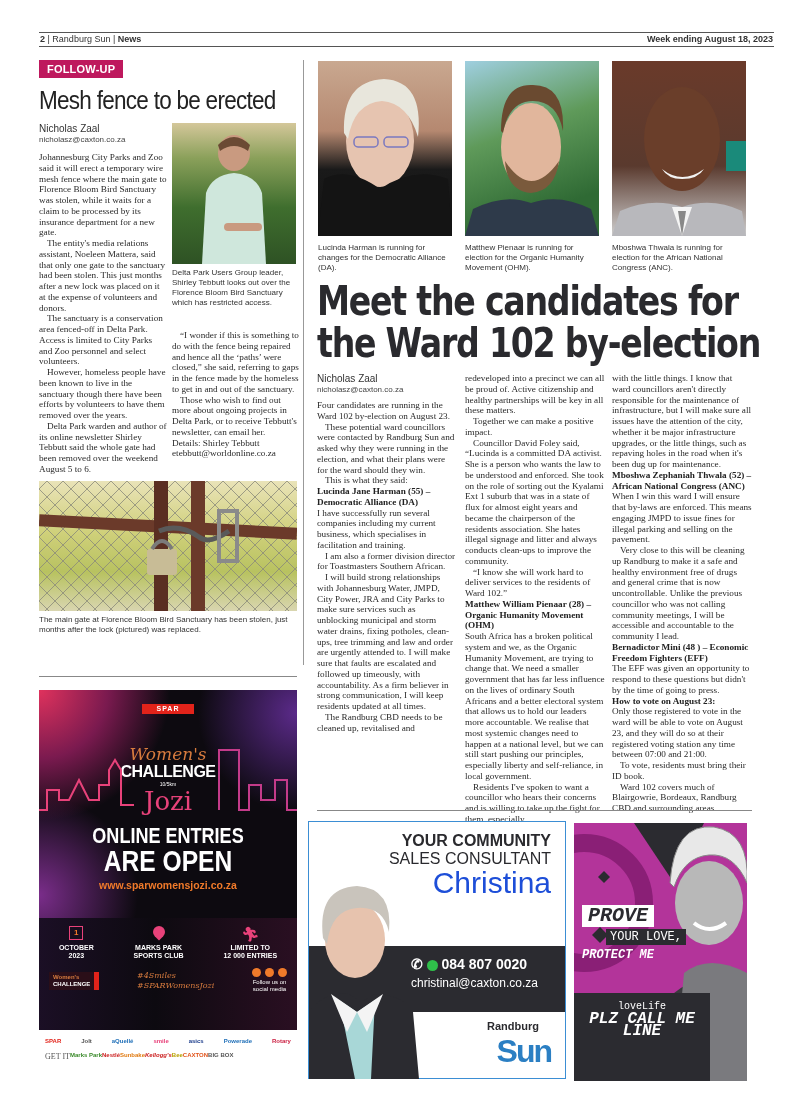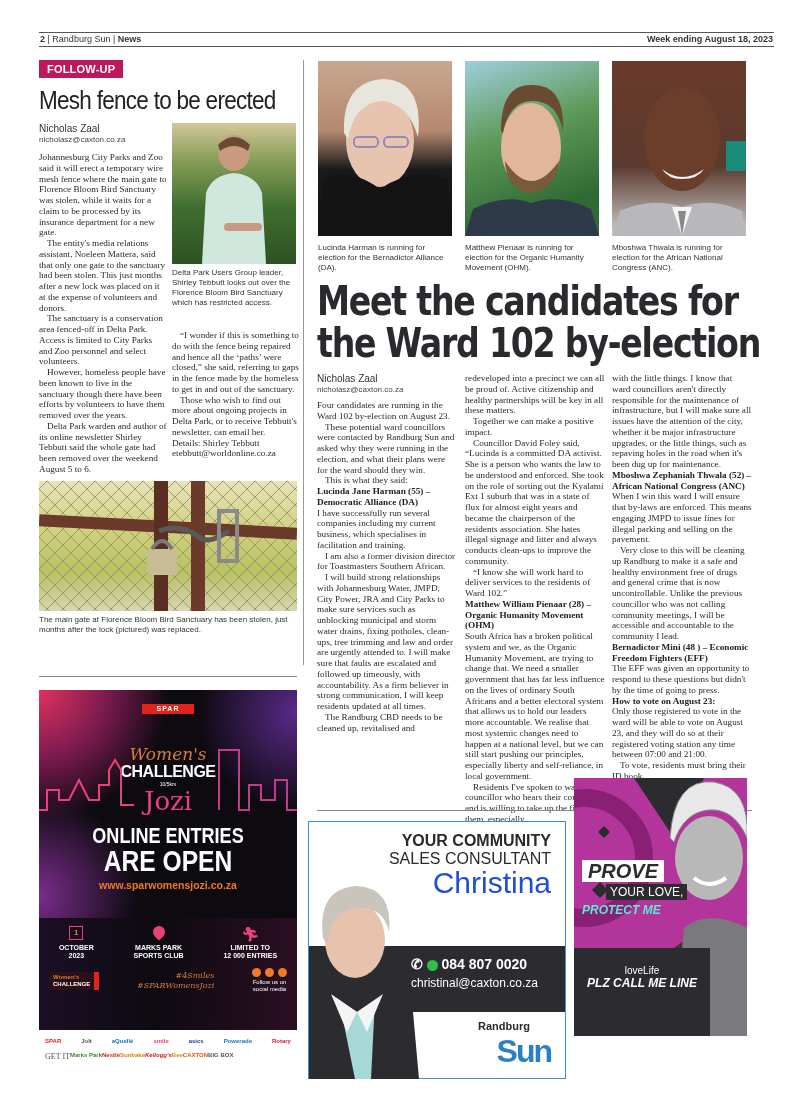--- a/index.html
+++ b/index.html
@@ -19,21 +19,21 @@
 .body b{font-weight:bold;color:#222}
 .cap{font-family:"Liberation Sans",sans-serif;font-size:8px;line-height:10px;color:#333}
 .photo{overflow:hidden}
 .big{font-family:"DejaVu Sans",sans-serif;font-weight:bold;font-size:40px;line-height:42px;color:#2a2a2e;letter-spacing:-1.5px;transform:scaleX(.83);transform-origin:left top;white-space:nowrap}
 .hline{height:1px;background:#888}
 
 .spar{left:39px;top:690px;width:258px;height:228px;background:radial-gradient(circle at 0% 0%,#e0325d 0,#7a1a4f 20%,transparent 38%),radial-gradient(circle at 100% 10%,#5b2a8a 0,transparent 30%),radial-gradient(circle at 0% 90%,#7a2d8a 0,transparent 30%),#0d0a10;color:#fff;text-align:center;font-family:"Liberation Sans",sans-serif}
 .sparb{left:39px;top:918px;width:258px;height:112px;background:linear-gradient(90deg,#1b0f25 0,#0d0a10 45%,#2a0f22 100%)}
 .sponsors{left:39px;top:1030px;width:258px;height:50px}
 .cca{left:308px;top:821px;width:258px;height:258px;border:1px solid #3b8ed4;background:#fff;font-family:"Liberation Sans",sans-serif}
-.love{left:574px;top:778px;width:173px;height:258px;background:#b3349a;font-family:Liberation Sans, sans-serif;overflow:hidden}
+.love{left:574px;top:823px;width:173px;height:258px;background:#b3349a;font-family:Liberation Mono, monospace;overflow:hidden}
 </style>
 </head>
 <body>
 
 <div class="abs hdr">
   <span><b>2</b> | <span>Randburg Sun</span> | <b>News</b></span>
   <b>Week ending August 18, 2023</b>
 </div>
 
 <div class="abs vrule" style="left:303px;top:60px;height:605px"></div>
@@ -113,21 +113,21 @@
   <svg width="134" height="175" viewBox="0 0 134 175">
     <rect x="114" y="80" width="20" height="30" fill="#1a8a7a"></rect>
     <ellipse cx="70" cy="78" rx="38" ry="52" fill="#6a3e2a"></ellipse>
     <path d="M50 108 Q70 124 92 108 Q86 118 70 118 Q56 118 50 108Z" fill="#f2f2f2"></path>
     <path d="M0 175 L8 150 Q40 136 70 146 Q100 136 130 150 L134 175Z" fill="#b8b8bc"></path>
     <path d="M60 146 L70 175 L80 146Z" fill="#f4f4f4"></path>
     <path d="M66 150 L70 175 L74 150Z" fill="#888"></path>
   </svg>
 </div>
 
-<div class="abs cap" style="left:318px;top:243px;width:136px">Lucinda Harman is running for election for the Bernadictor Alliance (DA).</div>
+<div class="abs cap" style="left:318px;top:243px;width:136px">Lucinda Harman is running for changes for the Democratic Alliance (DA).</div>
 <div class="abs cap" style="left:465px;top:243px;width:136px">Matthew Pienaar is running for election for the Organic Humanity Movement (OHM).</div>
 <div class="abs cap" style="left:612px;top:243px;width:136px">Mboshwa Thwala is running for election for the African National Congress (ANC).</div>
 
 <div class="abs" style="left:317px;top:280px">
   <div class="big">Meet the candidates for</div>
   <div class="big">the Ward 102 by-election</div>
 </div>
 
 <div class="abs byline" style="left:317px;top:373px;width:140px">
   <span>Nicholas Zaal</span>
@@ -200,21 +200,21 @@
       <div style="height:18px;color:#e8427a;font-size:14px;line-height:16px">🏃︎</div>
       <div>LIMITED TO</div>
         <div>12 000 ENTRIES</div>
     </div>
   </div>
   <div style="display:flex;align-items:center;justify-content:space-between;padding:8px 10px 0;font-family:'Liberation Sans',sans-serif;color:#fff">
     <div style="background:#2a0e18;padding:2px 4px;font-size:6px;font-weight:bold;line-height:7px;border-right:5px solid #e2231a">
         <div style="color:#d77b3e">Women's</div>
         <div>CHALLENGE</div>
       </div>
-    <div style="font-family:'DejaVu Serif',serif;font-style:italic;color:#d77b3e;font-size:8px;line-height:10px;text-align:right">
+    <div style="font-family:'DejaVu Serif',serif;font-style:italic;color:#d77b3e;font-size:8px;line-height:10px;text-align:left">
         <div>#4Smiles</div>
         <div>#SPARWomensJozi</div>
       </div>
     <div style="text-align:center;font-size:6px;line-height:7px">
       <div style="display:flex;gap:4px;justify-content:center;margin-bottom:2px">
         <span style="width:9px;height:9px;border-radius:50%;background:#f07a2a;display:inline-block"></span>
         <span style="width:9px;height:9px;border-radius:50%;background:#f07a2a;display:inline-block"></span>
         <span style="width:9px;height:9px;border-radius:50%;background:#f07a2a;display:inline-block"></span>
       </div>
       <div>Follow us on</div>
@@ -256,37 +256,37 @@
     <div style="font-size:12px;line-height:18px;margin-top:2px">christinal@caxton.co.za</div>
   </div>
   <svg style="position:absolute;left:0;top:60px" width="110" height="197" viewBox="0 0 110 197">
     <ellipse cx="46" cy="58" rx="30" ry="38" fill="#e7c3ae"></ellipse>
     <path d="M14 56 Q8 6 48 4 Q84 6 80 50 Q74 24 48 26 Q22 28 18 62Z" fill="#c9c4bc"></path>
     <path d="M0 197 L0 130 Q14 110 40 112 L52 120 L66 112 Q92 112 104 130 L110 197Z" fill="#2b2b30"></path>
     <path d="M30 118 L46 197 L62 197 L66 118 L48 130Z" fill="#a8d7d7"></path>
     <path d="M22 112 L38 150 L48 130 Z M74 112 L58 150 L48 130Z" fill="#f4f4f4"></path>
   </svg>
   <div style="position:absolute;right:14px;top:198px;text-align:right">
-    <div style="font-weight:bold;font-size:11px;color:#2a2a2e;margin-right:21px">Randburg</div>
+    <div style="font-weight:bold;font-size:11px;color:#2a2a2e;margin-right:12px">Randburg</div>
     <div style="font-weight:bold;font-size:32px;line-height:38px;color:#2b7fc3;letter-spacing:-2px">Sun</div>
   </div>
 </div>
 
 <div class="abs love">
   <svg style="position:absolute;left:0;top:0" width="173" height="258" viewBox="0 0 173 258">
     <circle cx="10" cy="80" r="60" fill="none" stroke="#8a1f76" stroke-width="18"></circle>
     <path d="M60 0 L130 0 L100 60Z" fill="#2b2b30"></path>
     <circle cx="150" cy="230" r="70" fill="none" stroke="#3a3a3e" stroke-width="16"></circle>
     <ellipse cx="135" cy="80" rx="34" ry="42" fill="#b8b8b8"></ellipse>
     <path d="M96 60 Q100 0 140 4 Q176 10 173 60 Q160 30 135 32 Q110 34 100 64Z" fill="#e8e8e8" stroke="#888" stroke-width="1"></path>
     <path d="M120 100 Q135 112 152 100" fill="none" stroke="#fff" stroke-width="4"></path>
     <path d="M110 150 Q135 130 173 150 L173 258 L100 258Z" fill="#7a7a7e"></path>
     <path d="M24 54 l6 -6 l6 6 l-6 6Z" fill="#2b2b30"></path>
     <path d="M18 112 l8 -8 l8 8 l-8 8Z" fill="#2b2b30"></path>
   </svg>
   <div style="position:absolute;left:8px;top:82px;background:#fff;color:#2b2b30;font-weight:bold;font-style:italic;font-size:20px;line-height:22px;padding:0 6px">PROVE</div>
   <div style="position:absolute;left:32px;top:106px;background:#2b2b30;color:#fff;font-size:12px;line-height:16px;padding:0 4px">YOUR LOVE,</div>
-  <div style="position:absolute;left:8px;top:125px;color:#5eead4;font-weight:bold;font-style:italic;font-size:12px">PROTECT ME</div>
+  <div style="position:absolute;left:8px;top:125px;color:#ffffff;font-weight:bold;font-style:italic;font-size:12px">PROTECT ME</div>
   <div style="position:absolute;left:0;top:170px;width:136px;height:88px;background:#2b2b30;color:#fff;text-align:center">
-    <div style="font-size:10px;line-height:12px;margin-top:17px">loveLife</div>
-    <div style="font-weight:bold;font-style:italic;font-size:12px;line-height:12px">PLZ CALL ME LINE</div>
+    <div style="font-size:10px;line-height:12px;margin-top:8px">loveLife</div>
+    <div style="font-weight:bold;font-style:italic;font-size:16px;line-height:12px">PLZ CALL ME LINE</div>
   </div>
 </div>
 
 </body></html>

